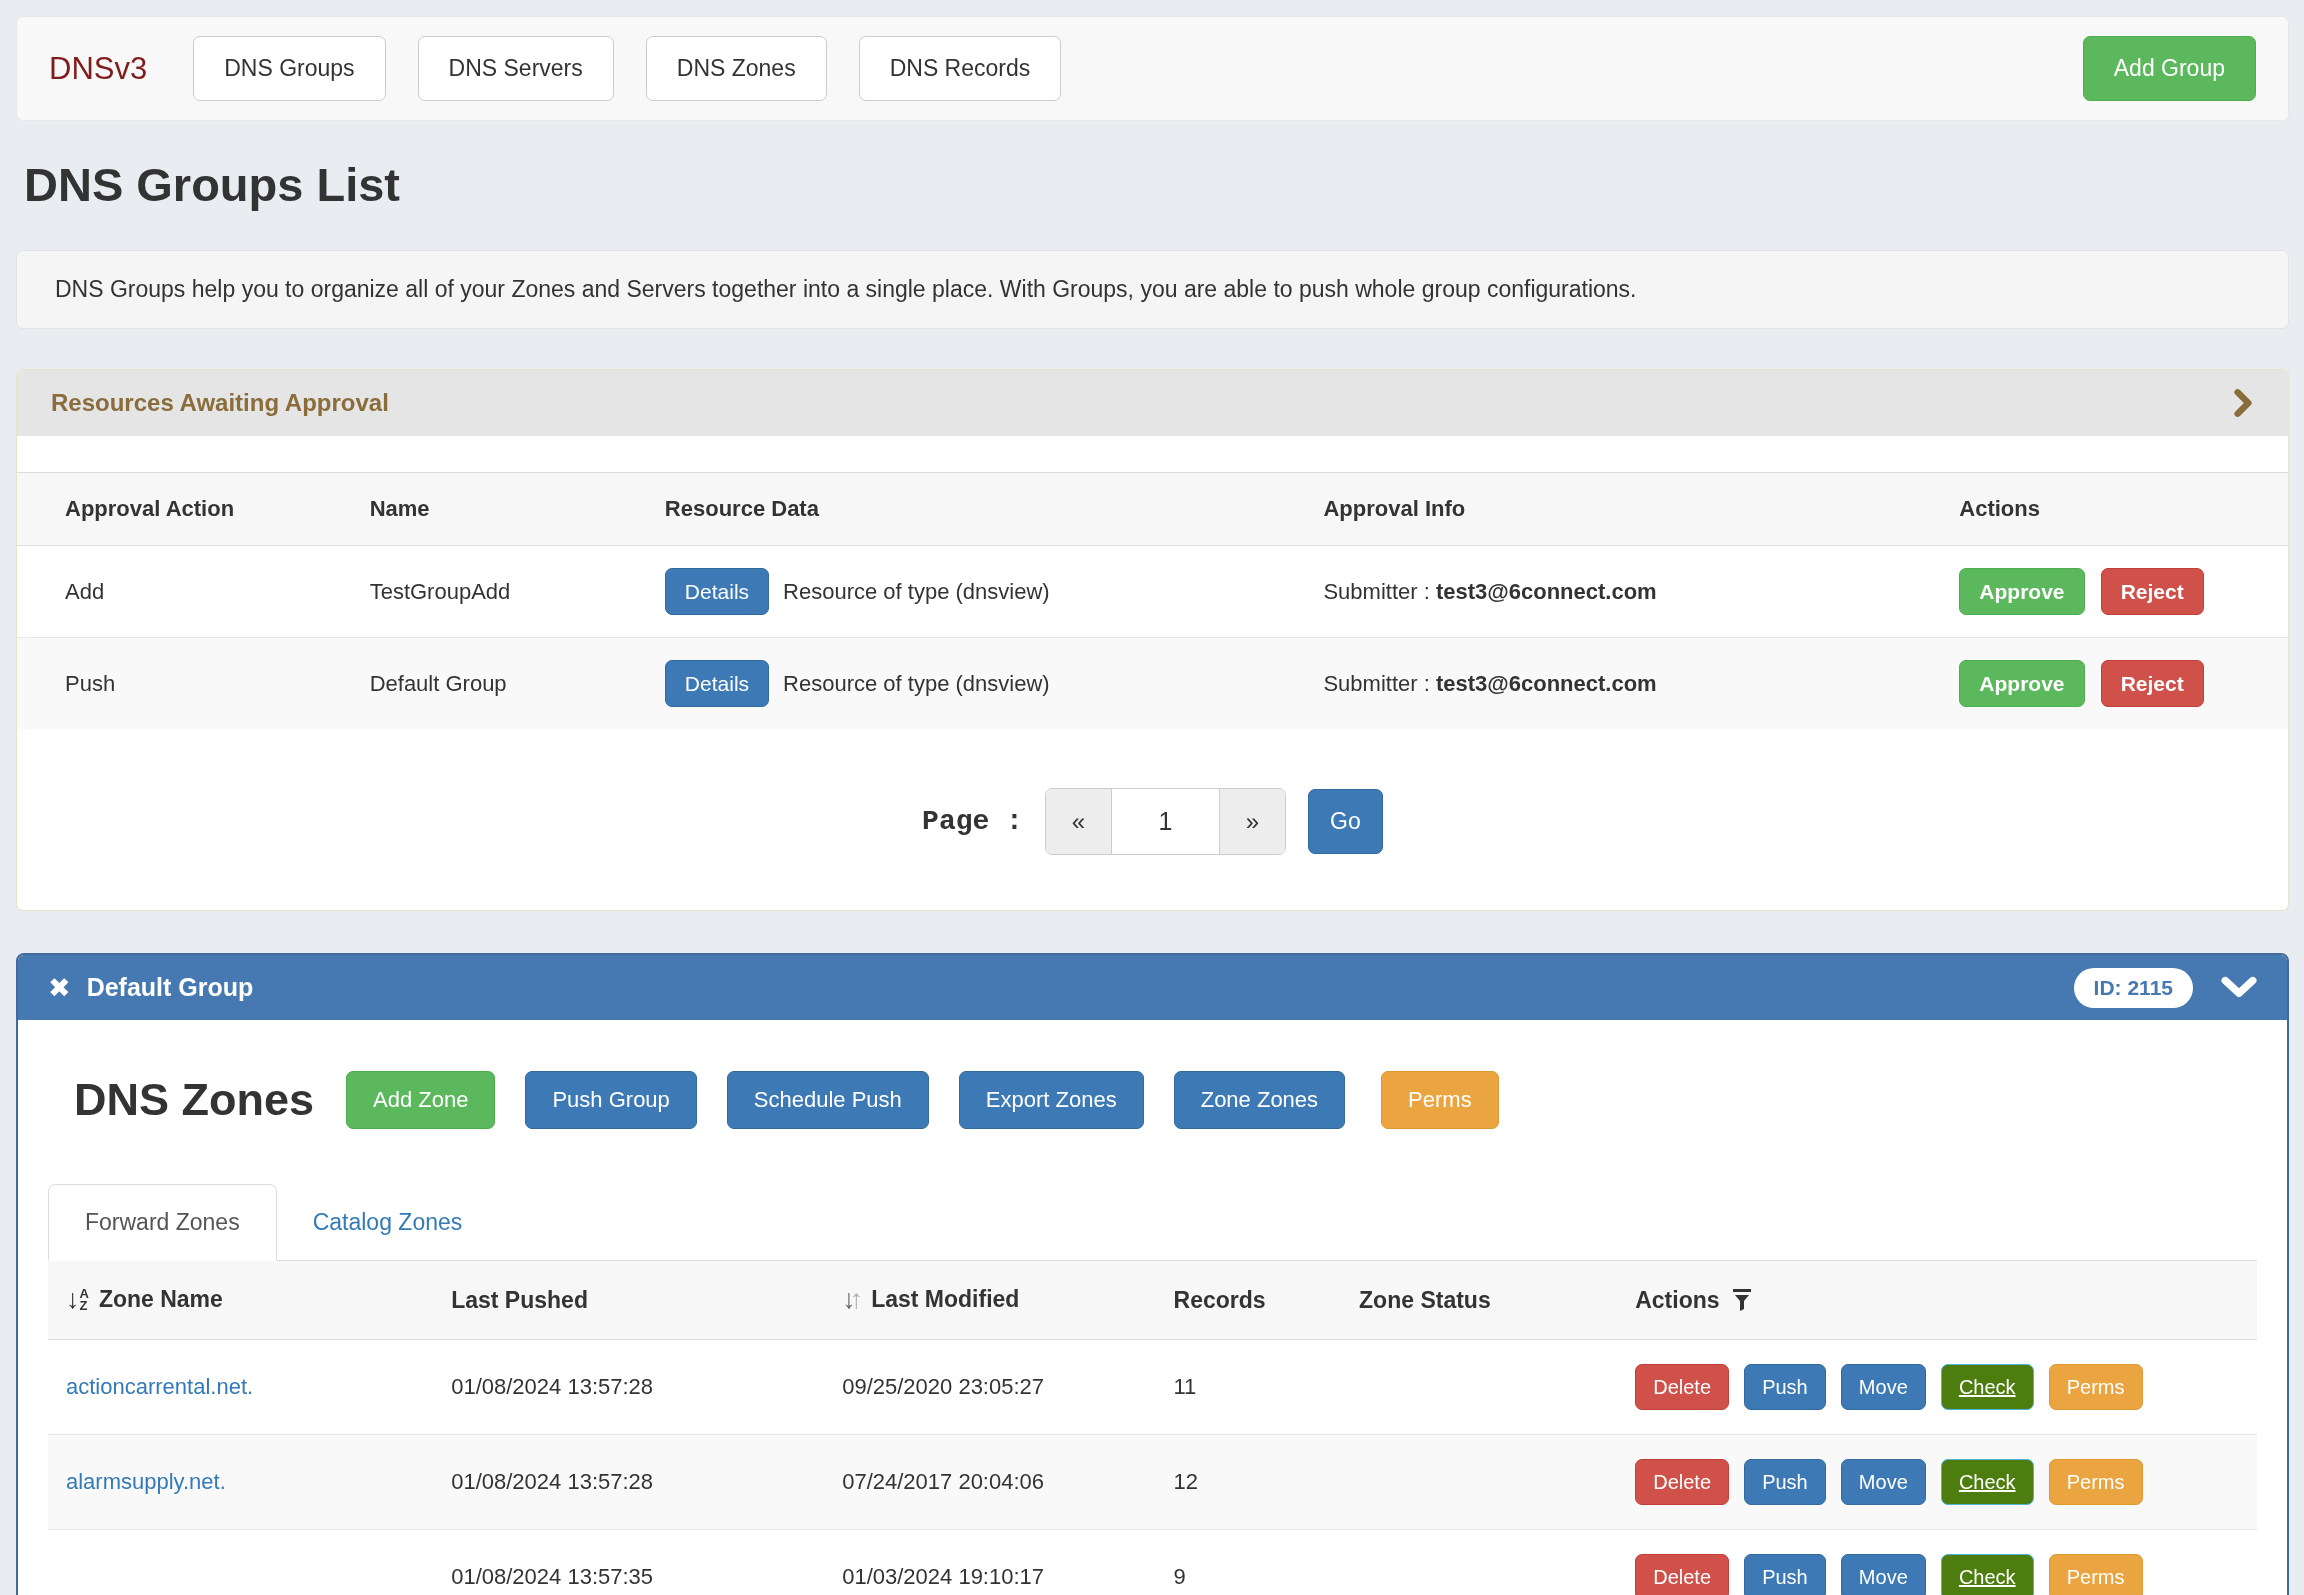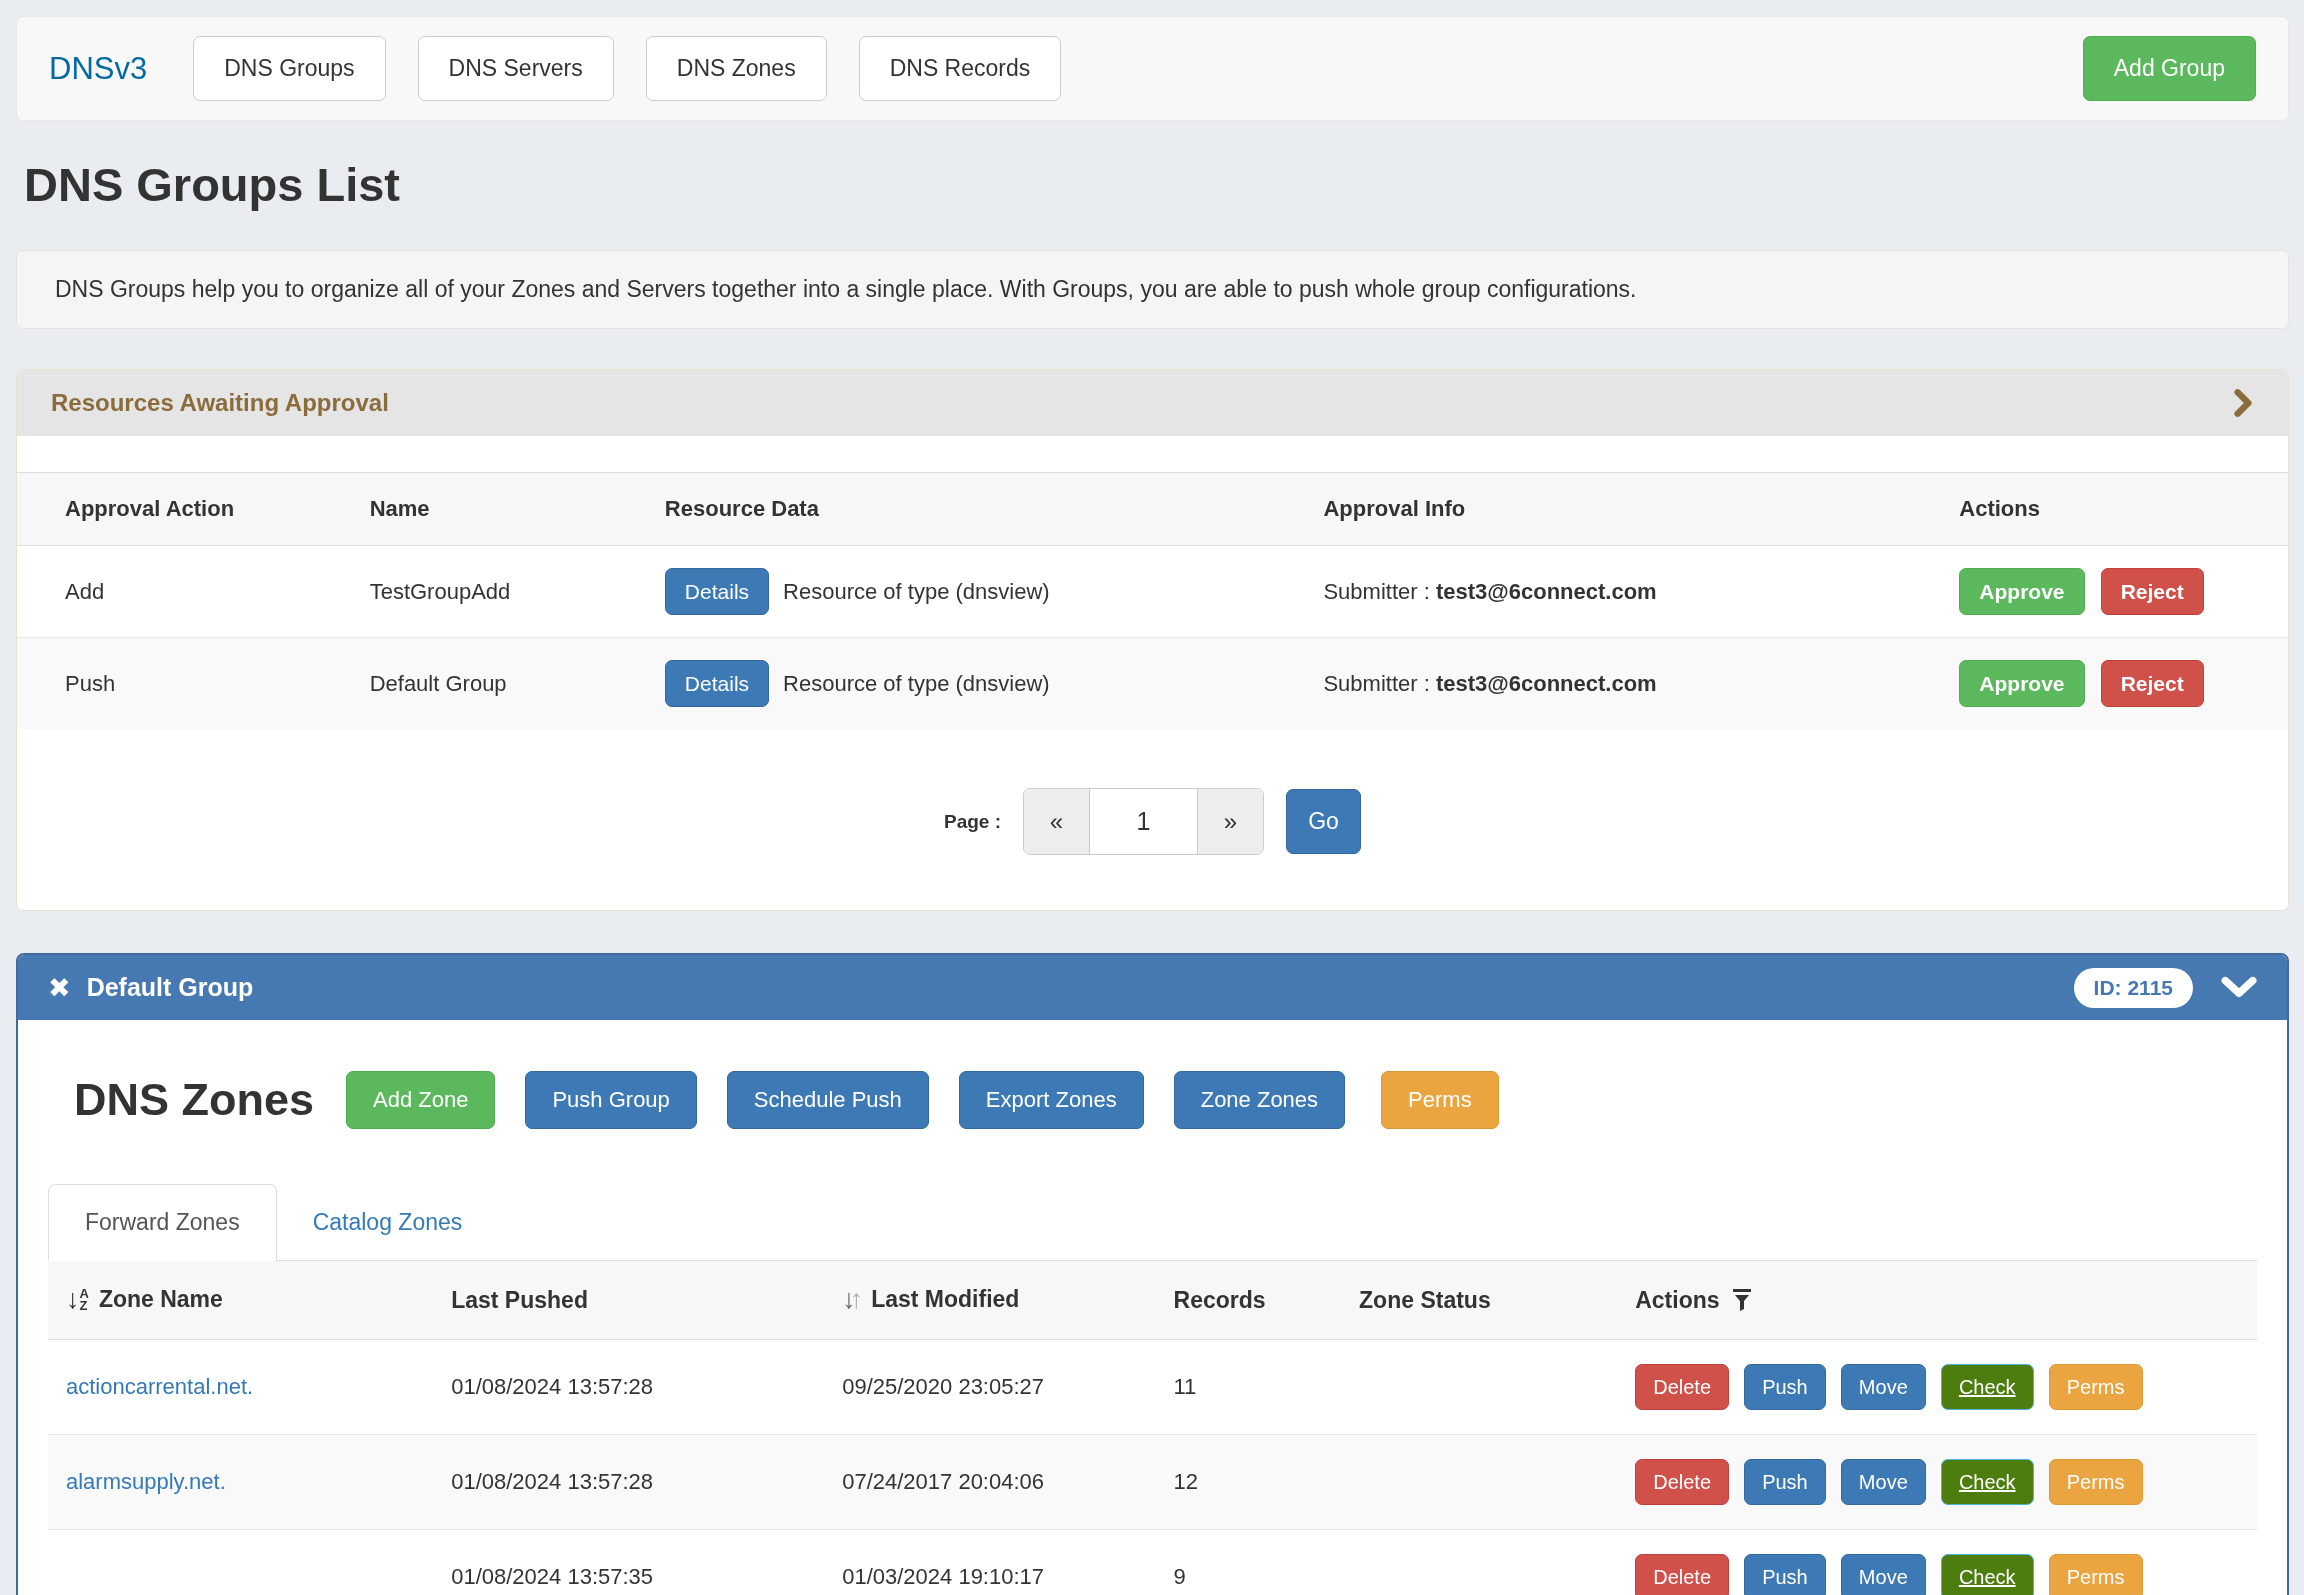--- a/index.html
+++ b/index.html
@@ -11,21 +11,21 @@
     color:#333;
   }
   .page { width:2305px; height:1596px; overflow:hidden; }
 
   
   .navbar {
     margin:16px 16px 0 16px; height:105px;
     background:#f8f8f8; border:1px solid #e7e7e7; border-radius:7px;
     display:flex; align-items:center; padding:0 32px;
   }
-  .brand { font-size:31px; color:#0369a1; margin-right:46px; }
+  .brand { font-size:31px; color:#7f1d1d; margin-right:46px; }
   .nav-btn {
     background:#fff; border:1px solid #ccc; border-radius:7px;
     font-size:23px; color:#333; padding:0 30px; height:65px;
     display:inline-flex; align-items:center; margin-right:32px; cursor:pointer;
     font-family:inherit;
   }
   .nav-spacer { flex:1; }
 
   
   .btn {
@@ -68,21 +68,21 @@
   .approval-table tr:first-child td { border-top:none; }
   .approval-table th:first-child, .approval-table td:first-child { padding-left:48px; }
   .approval-table tr.striped td { background:#f9f9f9; }
   .col-a1{width:15%;} .col-a2{width:13%;} .col-a3{width:29%;} .col-a4{width:28%;} .col-a5{width:15%;}
   .resource-cell { display:flex; align-items:center; gap:14px; }
   .actions-cell .btn { margin-right:10px;font-weight:bold; }
   .submit-strong { font-weight:bold; }
 
   
   .pagination-row { margin-top:59px; display:flex; align-items:center; justify-content:center; }
-  .page-label { font-weight:bold; font-size:19px; margin-right:22px; }
+  .page-label { font-weight:bold; font-size:28px; margin-right:22px;font-family:Liberation Mono, monospace; }
   .pager-group { display:inline-flex; border-radius:7px; overflow:hidden; border:1px solid #ccc; }
   .pager-btn {
     width:65px; height:65px; background:#ededed; border:none; color:#333;
     font-size:24px; cursor:pointer; font-family:inherit;
   }
   .pager-input {
     width:109px; height:65px; border:none; border-left:1px solid #ccc; border-right:1px solid #ccc;
     text-align:center; font-size:25px; font-family:inherit; color:#333; outline:none;
   }
   .go-btn { margin-left:22px; width:75px; height:65px; font-size:23px; }

